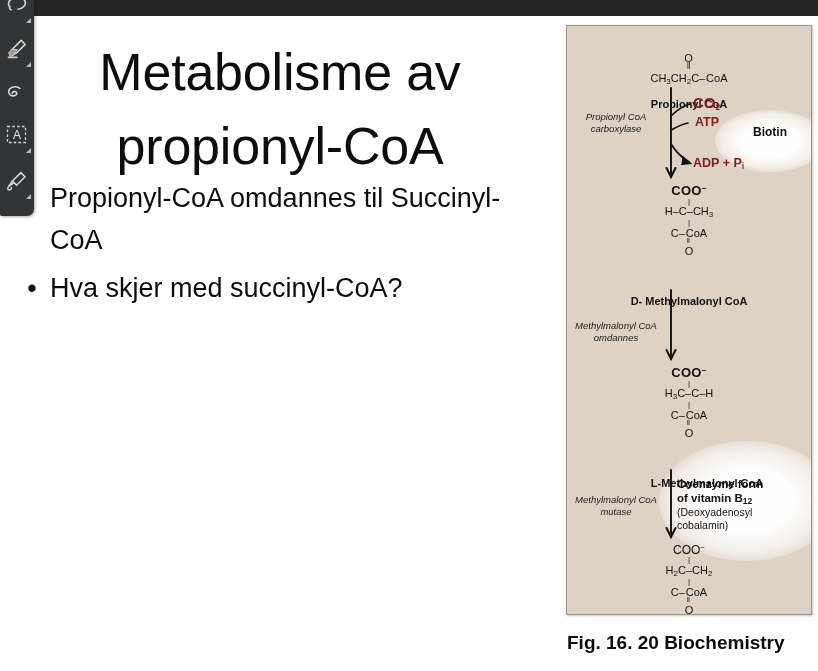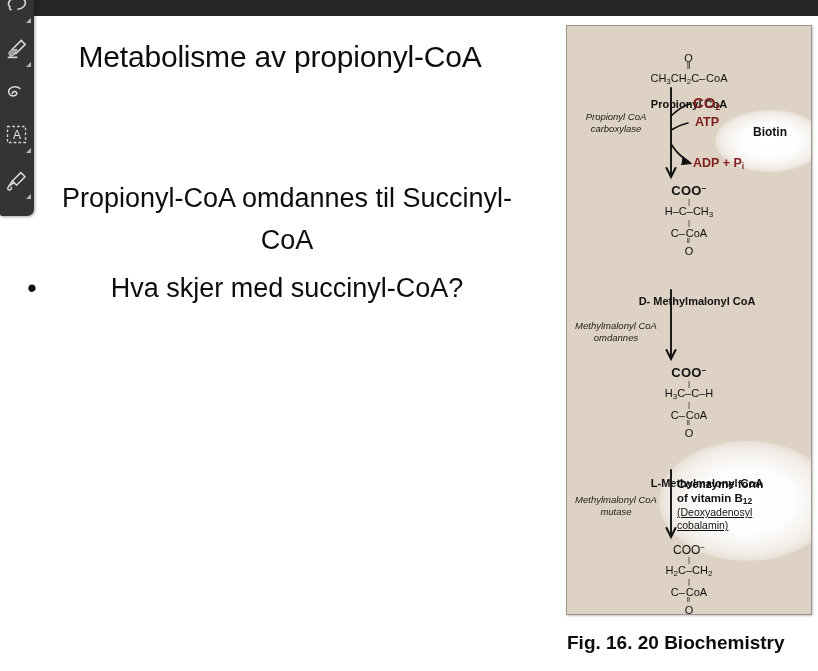--- a/index.html
+++ b/index.html
@@ -46,21 +46,21 @@
     border-left: 5px solid transparent;
     border-bottom: 5px solid #b9b9b9;
   }
 
   
   .slide-title {
     position: absolute;
     left: 40px; top: 36px;
     width: 480px;
     text-align: center;
-    font-size: 30px;
+    font-size: 52px;
     line-height: 1.42;
     color: #0d0d0d;
     font-weight: 400;
     letter-spacing: -0.2px;
   }
 
   
   .body-block {
     position: absolute;
     left: 14px; top: 178px;
@@ -76,21 +76,21 @@
   }
   .para + .para { margin-top: 6px; }
   .bullet-col {
     width: 36px;
     flex: 0 0 36px;
     text-align: center;
     font-size: 27px;
     line-height: 1.55;
     color: #0d0d0d;
   }
-  .para-text { flex: 1 1 auto; text-align: center; }
+  .para-text { flex: 1 1 auto; }
 
   
   .figure-panel {
     position: absolute;
     left: 566px; top: 25px;
     width: 244px; height: 588px;
     background: #ded2c4;
     border: 1px solid #9b938c;
     box-shadow: 1px 1px 2px rgba(0,0,0,.22);
     overflow: hidden;
@@ -156,21 +156,20 @@
     text-align: left;
     font-size: 11.5px;
     font-weight: bold;
     line-height: 1.22;
     white-space: nowrap;
     color: #111;
   }
   .callout .sub-note {
     font-weight: normal;
     font-size: 10.5px;
-    text-decoration: underline;
   }
   .callout sub { font-size: 8.5px; vertical-align: -2px; }
 
   
   .fig-caption {
     position: absolute;
     left: 567px; top: 632px;
     font-size: 19px;
     color: #0d0d0d;
     white-space: nowrap;
@@ -304,21 +303,21 @@
 
       <div class="fg chem" style="left:0; top:158px; width:244px;">
         <div class="bigline">COO<sup>−</sup></div>
         <div style="font-size:8px; line-height:.85;">|</div>
         <div>H–C–CH<sub>3</sub></div>
         <div style="font-size:8px; line-height:.85;">|</div>
         <div>C– CoA</div>
         <div style="font-size:8px; line-height:.6; letter-spacing:1px;">‖</div>
         <div style="margin-top:1px;">O</div>
       </div>
-      <div class="fg cname" style="left:8px; top:269px; width:244px;">D- Methylmalonyl CoA</div>
+      <div class="fg cname" style="left:0; top:269px; width:244px;">D- Methylmalonyl CoA</div>
 
       <div class="fg enzyme" style="left:0; top:294px; width:98px;">
         <div>Methylmalonyl CoA</div>
         <div>omdannes</div>
       </div>
 
       <div class="fg chem" style="left:0; top:340px; width:244px;">
         <div class="bigline">COO<sup>−</sup></div>
         <div style="font-size:8px; line-height:.85;">|</div>
         <div>H<sub>3</sub>C–C–H</div>

